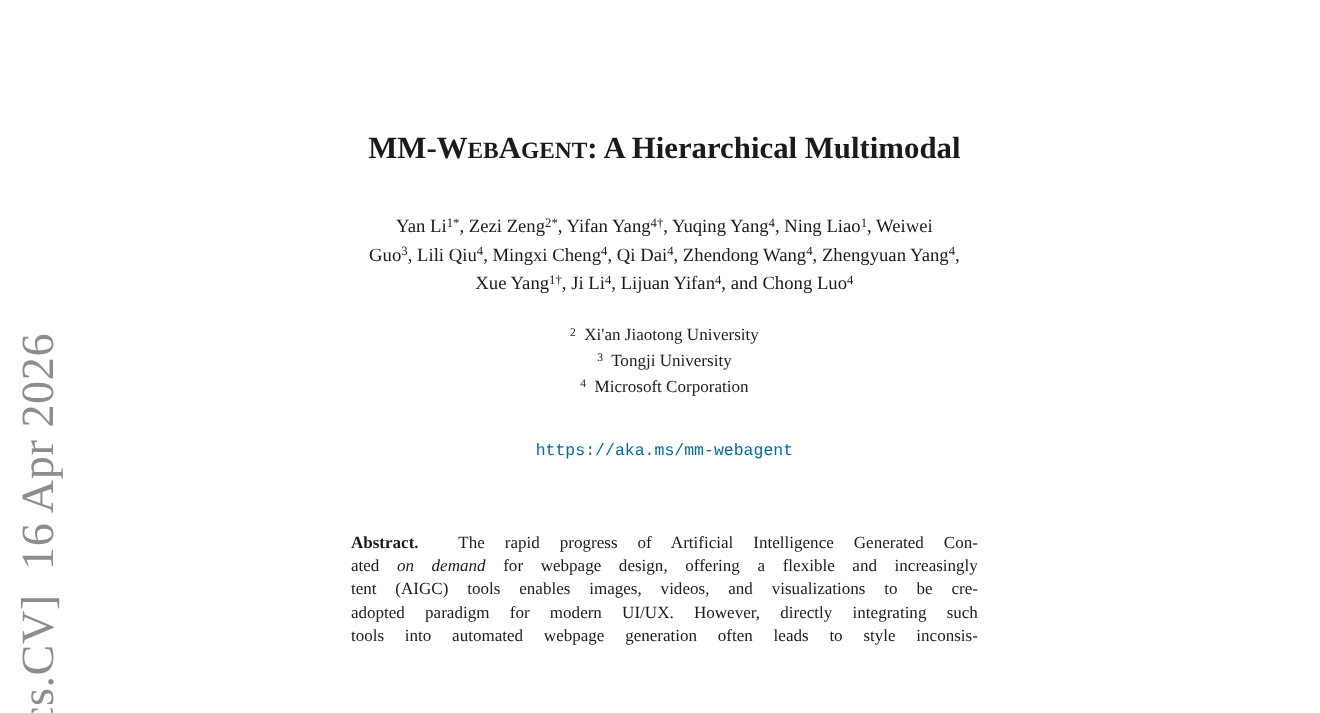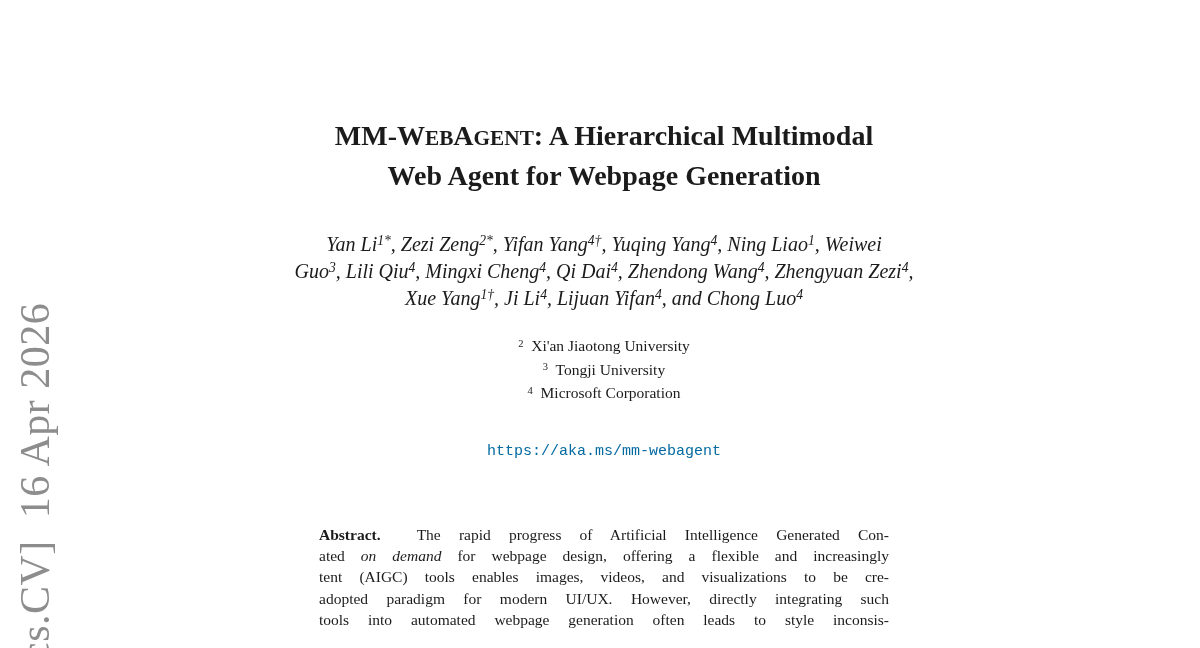--- a/index.html
+++ b/index.html
@@ -36,24 +36,23 @@
     text-align: center;
     font-weight: bold;
     font-size: 28px;
     line-height: 37px;
     white-space: nowrap;
   }
   .sc { font-size: 0.76em; text-align: right; }
   .authors {
     margin-top: 38px;
     text-align: center;
-    font-size: 20px;
+    font-size: 17px;
     line-height: 24px;
     white-space: nowrap;
-    font-style: italic;
   }
   .affils {
     margin-top: 22px;
     text-align: center;
     font-size: 15.5px;
     line-height: 21.5px;
   }
   .proj-link {
     display: block;
     margin-top: 36px;
@@ -86,26 +85,25 @@
 </style>
 </head>
 <body>
 
 <div class="arxiv-stamp">cs.CV]&nbsp;&nbsp;16 Apr 2026</div>
 
 <div class="content">
 
   <div class="title">
     <div><span>MM-W</span><span class="sc">EB</span><span>A</span><span class="sc">GENT</span><span>: A Hierarchical Multimodal</span></div>
-    <div><span>Web Agent for Webpage Generation</span></div>
   </div>
 
   <div class="authors">
     <div><span>Yan Li</span><span class="sup">1*</span><span>, Zezi Zeng</span><span class="sup">2*</span><span>, Yifan Yang</span><span class="sup">4†</span><span>, Yuqing Yang</span><span class="sup">4</span><span>, Ning Liao</span><span class="sup">1</span><span>, Weiwei</span></div>
-    <div><span>Guo</span><span class="sup">3</span><span>, Lili Qiu</span><span class="sup">4</span><span>, Mingxi Cheng</span><span class="sup">4</span><span>, Qi Dai</span><span class="sup">4</span><span>, Zhendong Wang</span><span class="sup">4</span><span>, Zhengyuan Zezi</span><span class="sup">4</span><span>,</span></div>
+    <div><span>Guo</span><span class="sup">3</span><span>, Lili Qiu</span><span class="sup">4</span><span>, Mingxi Cheng</span><span class="sup">4</span><span>, Qi Dai</span><span class="sup">4</span><span>, Zhendong Wang</span><span class="sup">4</span><span>, Zhengyuan Yang</span><span class="sup">4</span><span>,</span></div>
     <div><span>Xue Yang</span><span class="sup">1†</span><span>, Ji Li</span><span class="sup">4</span><span>, Lijuan Yifan</span><span class="sup">4</span><span>, and Chong Luo</span><span class="sup">4</span></div>
   </div>
 
   <div class="affils">
     <div><span class="sup">2</span><span>&nbsp; Xi'an Jiaotong University</span></div>
     <div><span class="sup">3</span><span>&nbsp; Tongji University</span></div>
     <div><span class="sup">4</span><span>&nbsp; Microsoft Corporation</span></div>
   </div>
 
   <a class="proj-link">https://aka.ms/mm-webagent</a>

